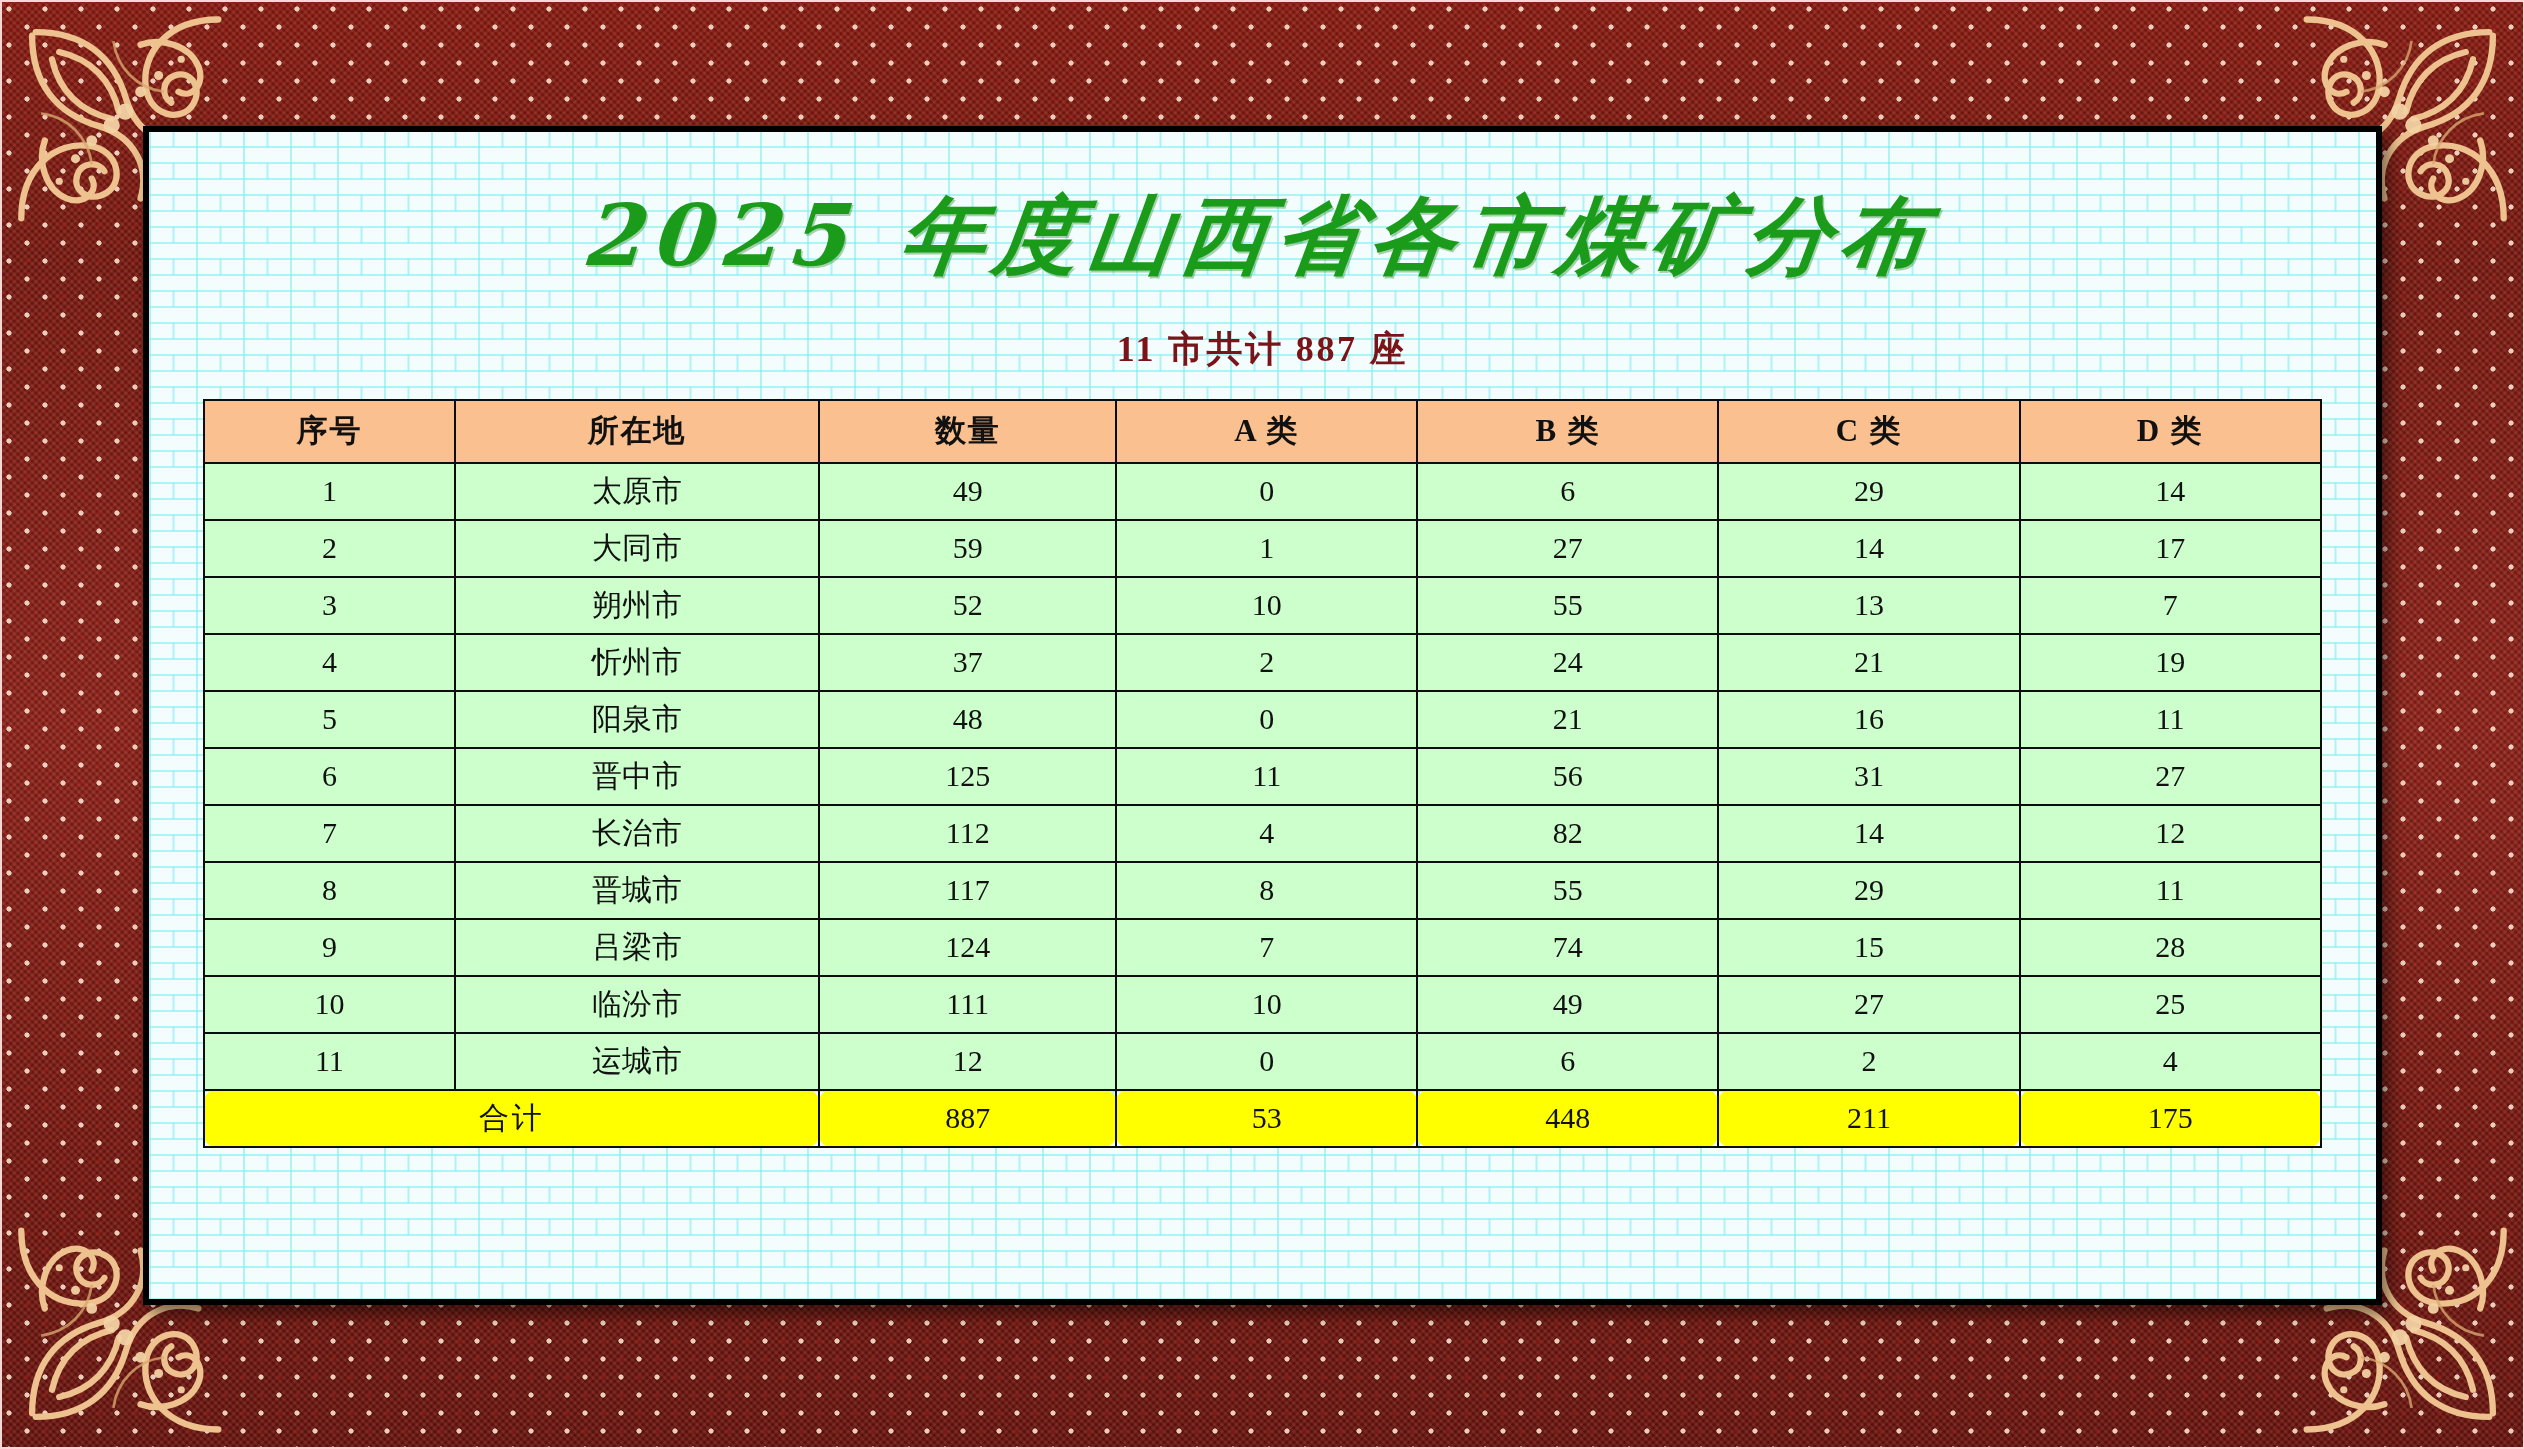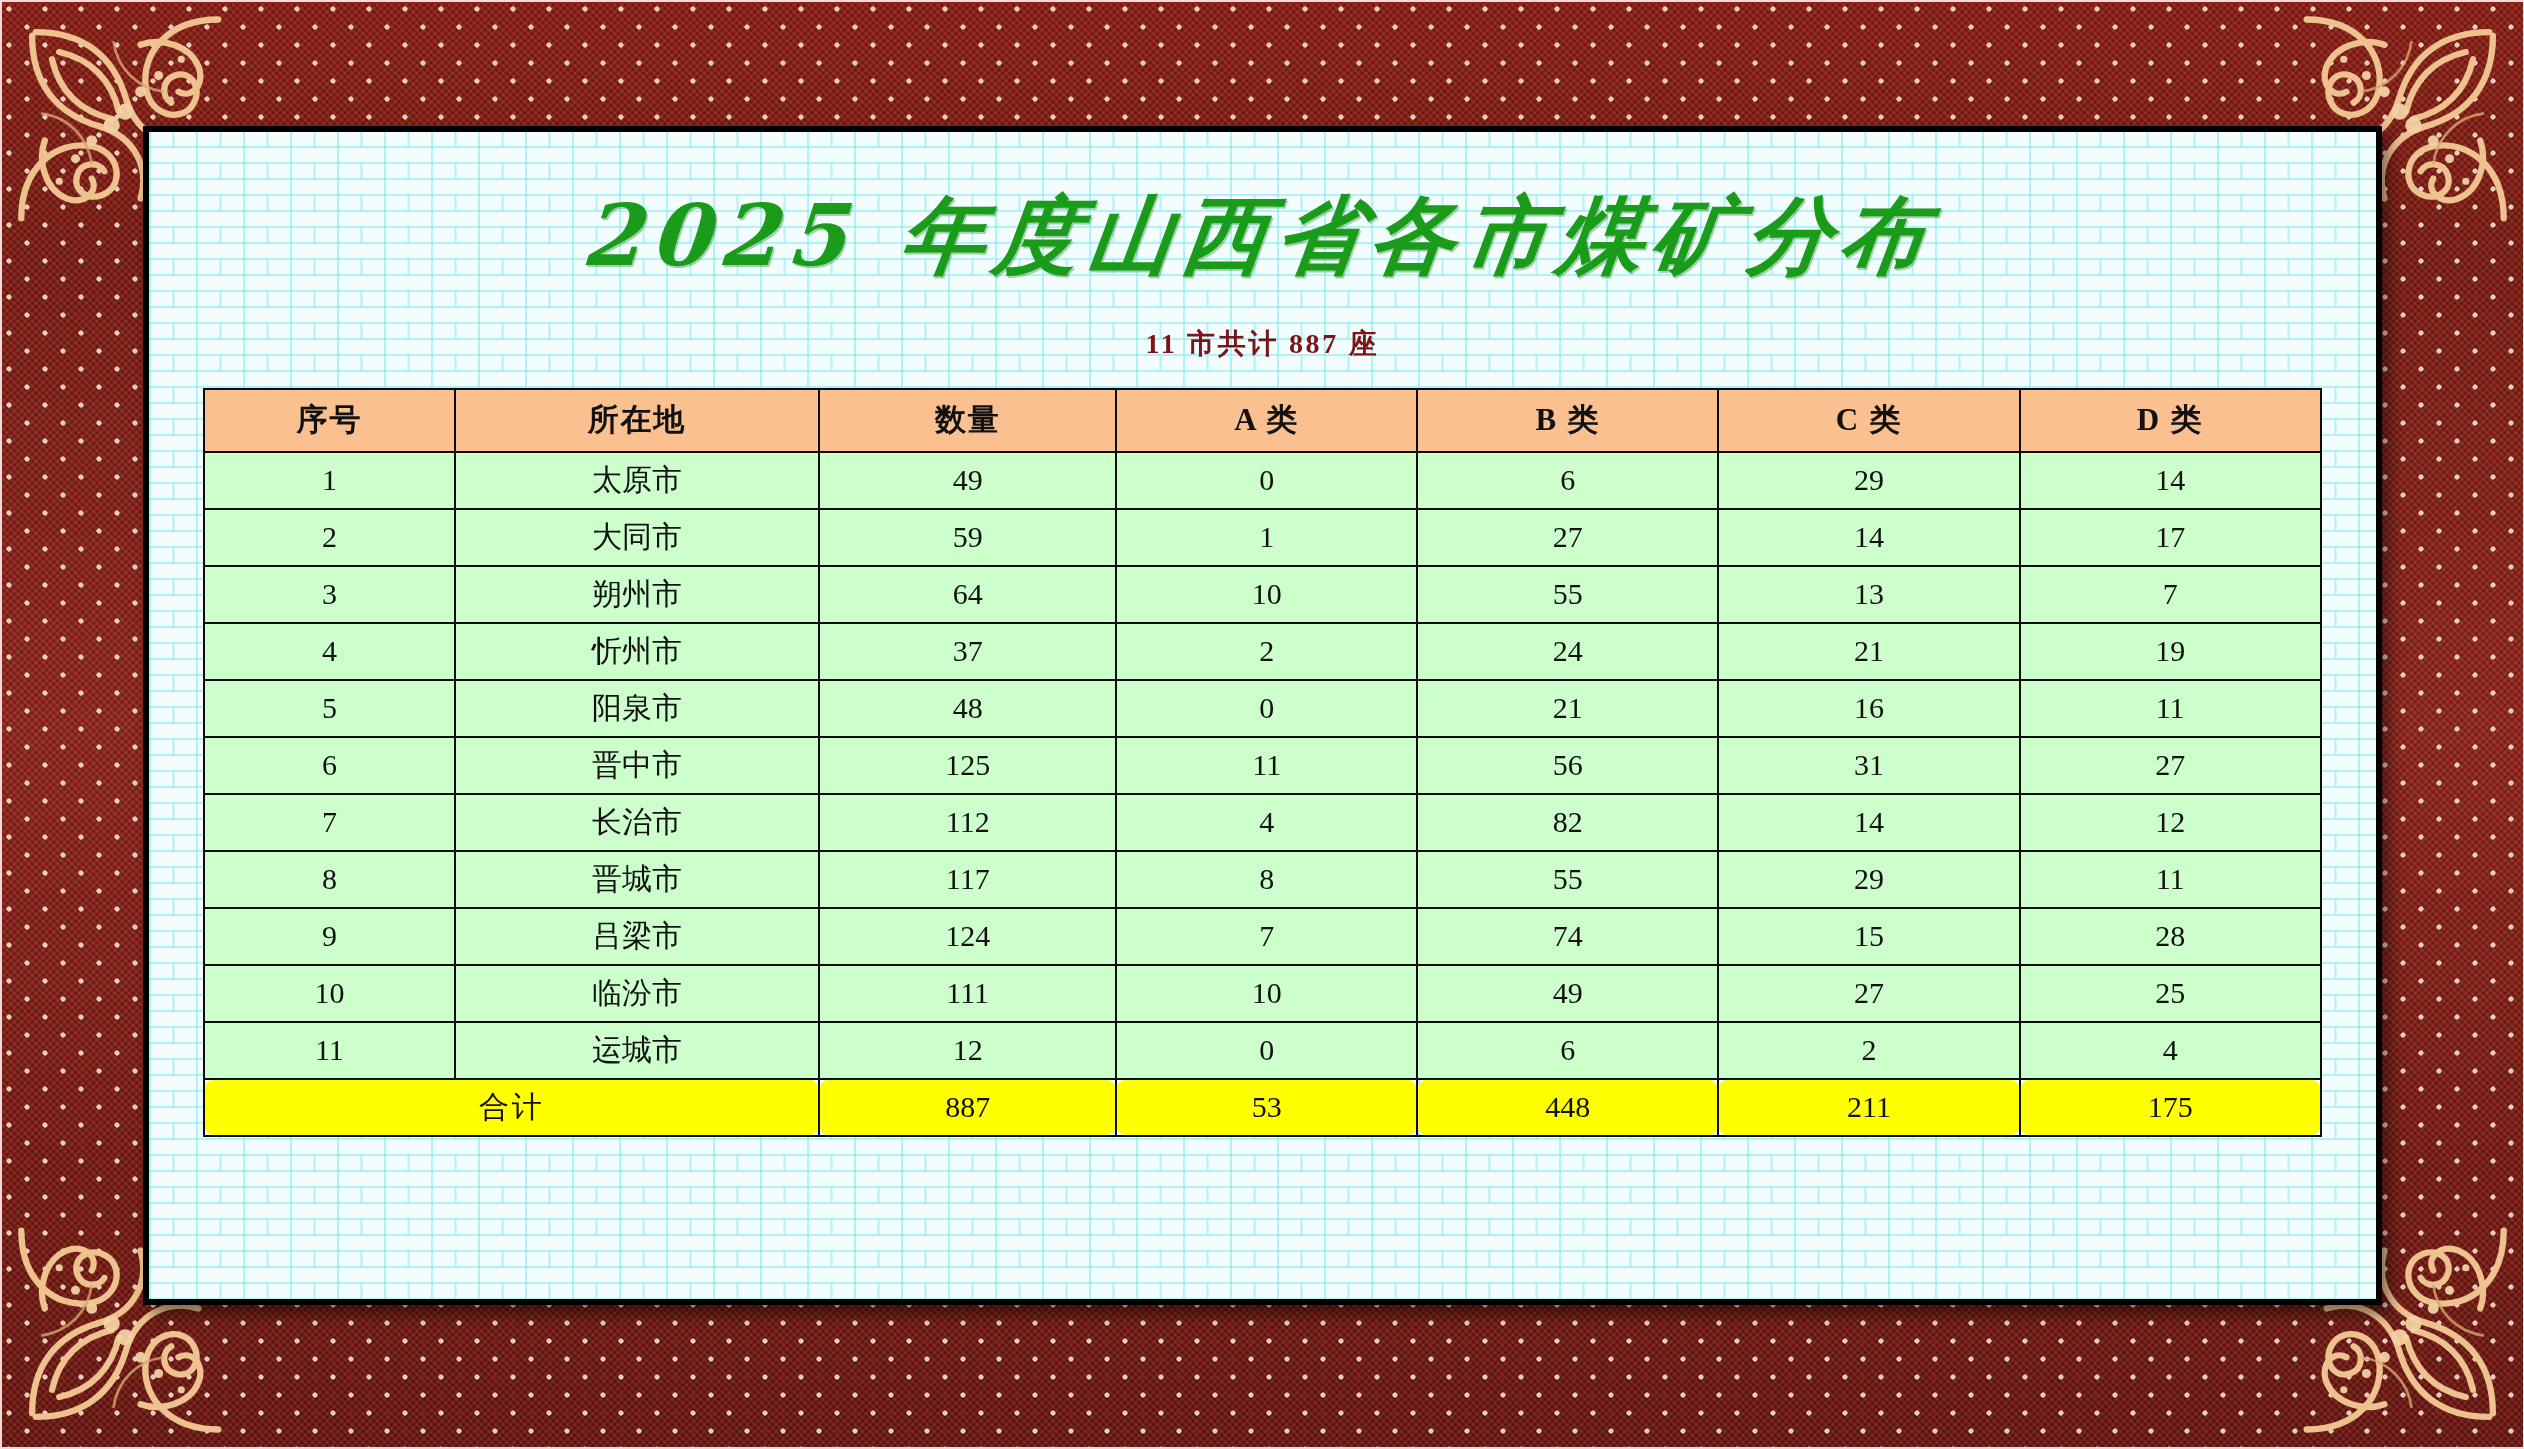--- a/index.html
+++ b/index.html
@@ -120,21 +120,21 @@
     transform: skewX(-7deg);
     text-shadow: 1.8px 1.8px 0 rgba(20,120,20,0.35);
     white-space: nowrap;
   }
 
   
   .subtitle {
     text-align: center;
     color: #7b1418;
     font-family: "Liberation Serif", "DejaVu Serif", serif;
-    font-size: 28px;
+    font-size: 36px;
     font-weight: bold;
     letter-spacing: 2.7px;
     margin: 40px 0 0 0;
   }
 
   
   .tbl-wrap { margin-top: 25px; }
   table.coal {
     border-collapse: collapse;
     width: 100%;
@@ -352,21 +352,21 @@
                 <td>大同市</td>
                 <td class="qty">59</td>
                 <td>1</td>
                 <td>27</td>
                 <td>14</td>
                 <td>17</td>
               </tr>
               <tr>
                 <td>3</td>
                 <td>朔州市</td>
-                <td class="qty">64</td>
+                <td class="qty">52</td>
                 <td>10</td>
                 <td>55</td>
                 <td>13</td>
                 <td>7</td>
               </tr>
               <tr>
                 <td>4</td>
                 <td>忻州市</td>
                 <td class="qty">37</td>
                 <td>2</td>

